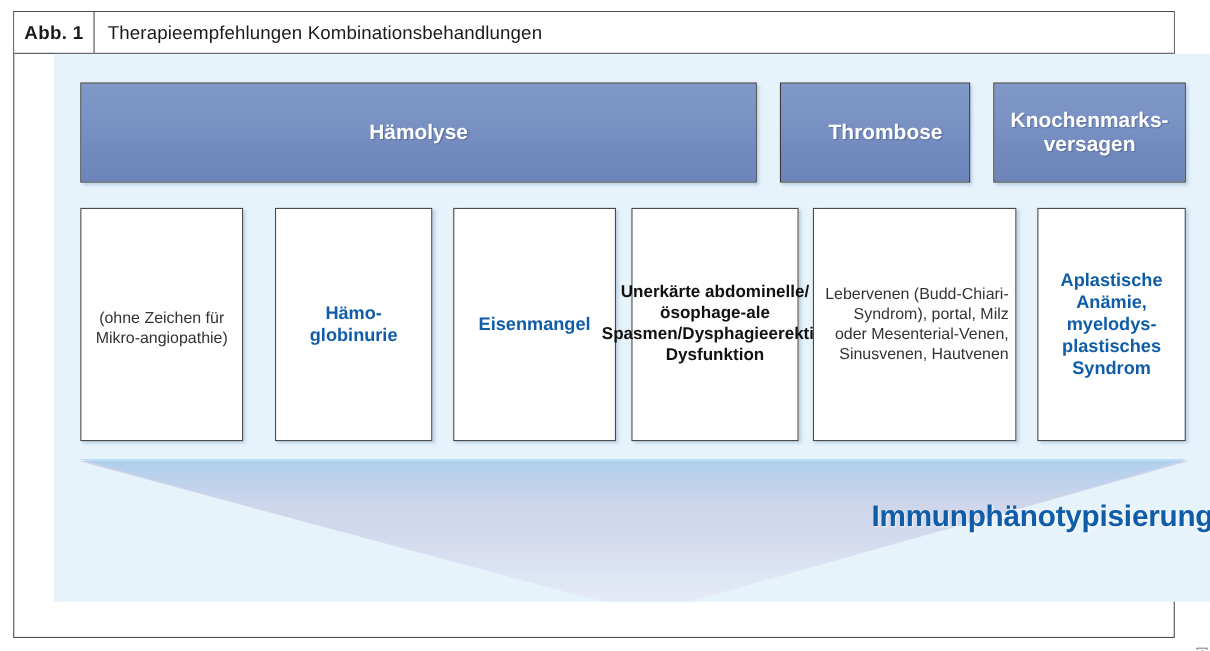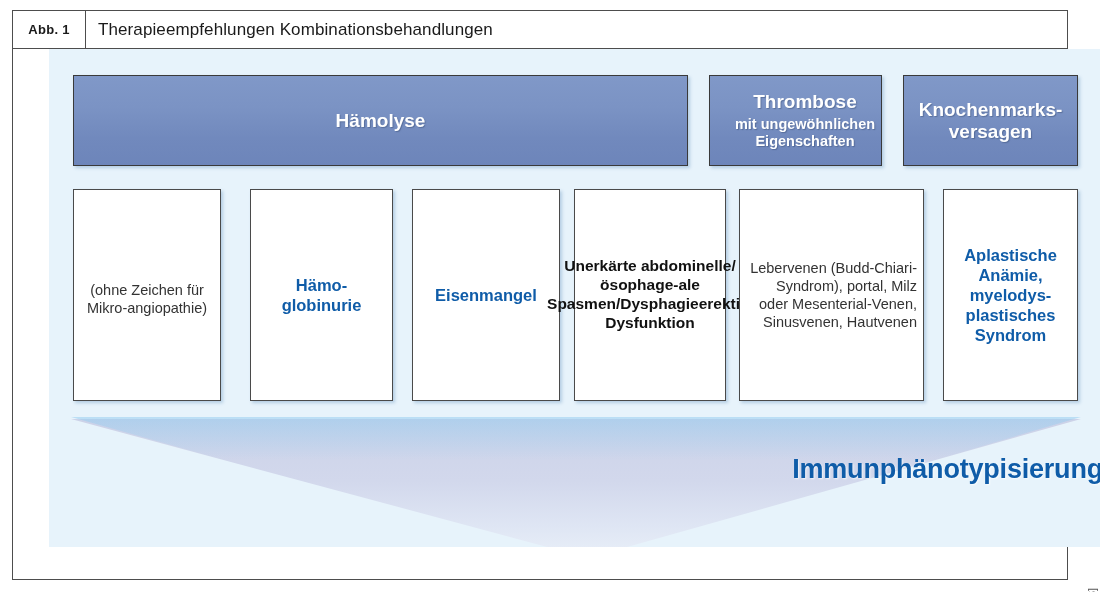--- a/index.html
+++ b/index.html
@@ -26,21 +26,21 @@
     position:absolute;left:0;top:0;
     width:100%;height:38px;
     box-sizing:border-box;
     border-bottom:1px solid #4d4d4d;
     display:flex;align-items:stretch;
     background:#ffffff;
   }
   #caption-number{
     width:72px;
     display:flex;align-items:center;justify-content:center;
-    font-weight:bold;font-size:13px;color:#1a1a1a;
+    font-weight:bold;font-size:17px;color:#1a1a1a;
     border-right:1px solid #4d4d4d;
     letter-spacing:.3px;
   }
   #caption-title{
     display:flex;align-items:center;
     padding-left:12px;
     font-size:17px;color:#1a1a1a;
     letter-spacing:.1px;
   }
 
@@ -148,21 +148,20 @@
   </div>
 
   <div id="stage">
 
     <div class="blue-box" style="left:24px;top:26px;width:615px;height:91px;">
       <div class="blue-title">Hämolyse</div>
     </div>
 
     <div class="blue-box" style="left:660px;top:26px;width:173px;height:91px;padding-left:19px;">
       <div class="blue-title">Thrombose</div>
-      <div class="blue-sub">mit ungewöhnlichen Eigenschaften</div>
     </div>
 
     <div class="blue-box" style="left:854px;top:26px;width:175px;height:91px;">
       <div class="blue-title">Knochenmarks-versagen</div>
     </div>
 
     <div class="white-box" style="left:24px;top:140px;width:148px;height:212px;">
       <div class="wb-note">(ohne Zeichen für Mikro-angiopathie)</div>
     </div>
 

